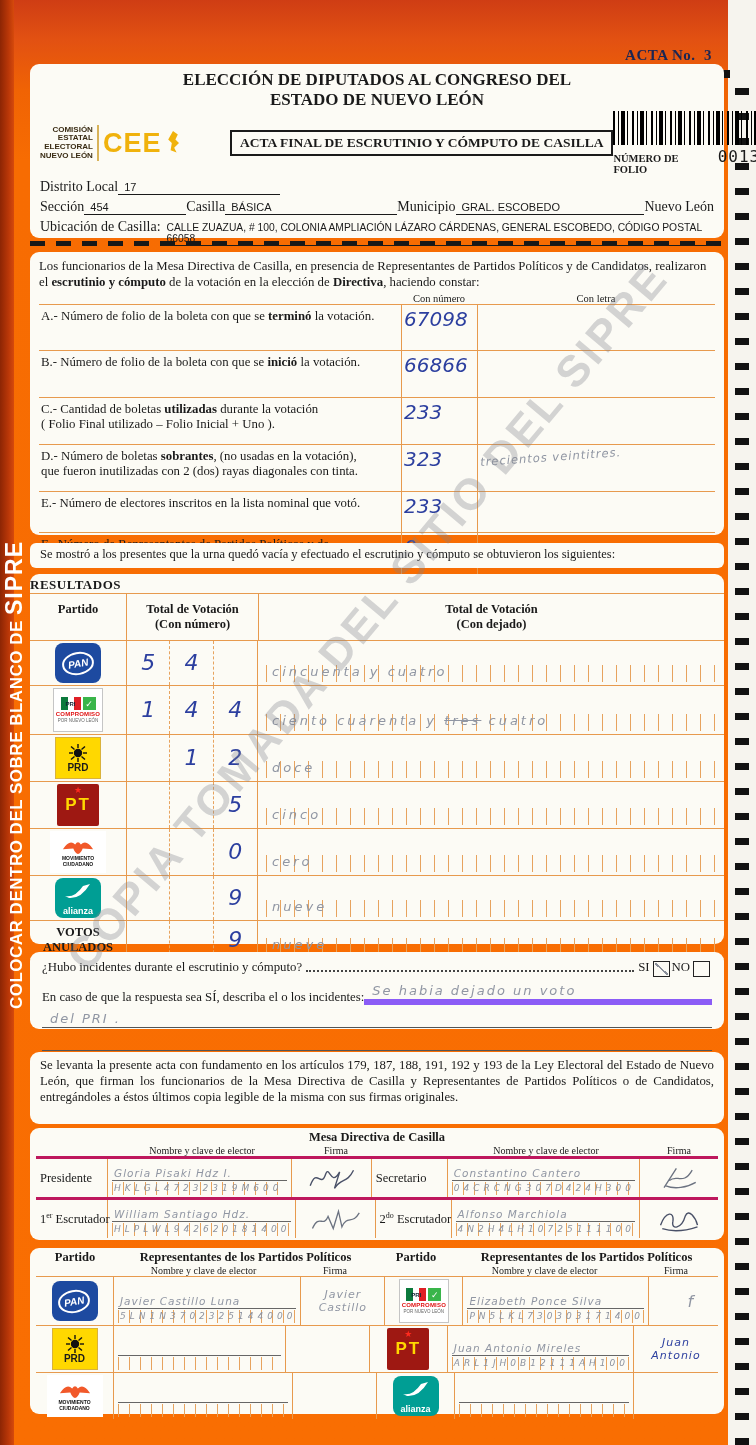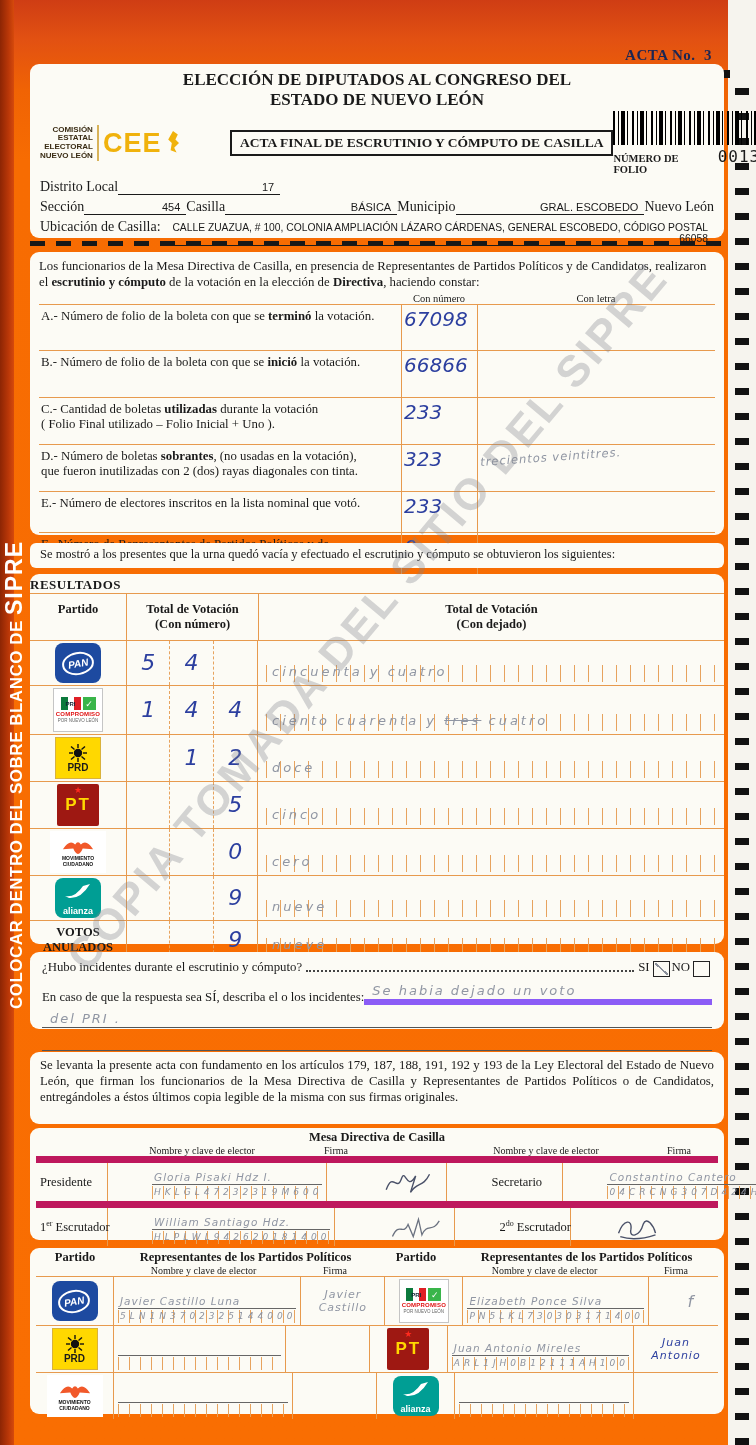--- a/index.html
+++ b/index.html
@@ -37,21 +37,21 @@
   .cee-div{width:2px;height:36px;background:#d8b35a;}
   .cee-acr{font-family:"Liberation Sans",sans-serif;font-weight:900;font-size:27px;color:#f0b20c;letter-spacing:1px;}
   .sub-box{border:2px solid #1a1a1a;padding:3px 8px;font-weight:bold;font-size:13.5px;white-space:nowrap;}
   .hdr-right{margin-left:auto;display:flex;flex-direction:column;align-items:flex-end;}
   .barcode{width:168px;height:34px;
        background:repeating-linear-gradient(90deg,#000 0 2px,transparent 2px 5px,#000 5px 6px,transparent 6px 8px,#000 8px 12px,transparent 12px 14px,#000 14px 15px,transparent 15px 19px);}
   .folio{display:flex;align-items:baseline;gap:8px;margin-top:2px;}
   .folio-label{font-weight:bold;font-size:10.5px;}
   .folio-val{font-family:"DejaVu Sans Mono",monospace;font-size:16px;letter-spacing:1px;}
   .fline{display:flex;align-items:baseline;font-size:14px;margin-top:4px;}
-  .fval{border-bottom:1px solid #1a1a1a;text-align:right;
+  .fval{border-bottom:1px solid #1a1a1a;text-align:left;
        font-family:"Liberation Sans",sans-serif;font-size:11px;padding:0 6px 1px;}
   .official-hr{border-top:1.5px solid #111;margin:8px 4px 2px;}
   .official-row{display:flex;justify-content:space-between;padding:1px 8px;font-size:7.5px;}
   
   .c2{top:252px;height:283px;padding:7px 9px 0;}
   .intro{font-size:12.8px;line-height:1.25;}
   .sc-head{display:grid;grid-template-columns:1fr 76px 238px;font-size:10.5px;text-align:center;margin-top:2px;}
   .sc-row{display:grid;grid-template-columns:1fr 76px 238px;border-top:1px solid #e79a4e;font-size:12.8px;line-height:1.18;}
   .sc-row>div{padding:4px 4px 2px 2px;}
   .sc-num,.sc-letra{border-left:1px solid #e79a4e;position:relative;}
@@ -112,21 +112,21 @@
   .inc-line2{display:flex;align-items:flex-end;margin-top:7px;}
   .wline{border-bottom:6px solid #8b5cf6;flex:1;height:17px;position:relative;}
   .wfull{border-bottom:1px solid #555;height:17px;margin-top:5px;position:relative;}
   .inc-hw{position:absolute;left:8px;bottom:1px;font-size:13px;letter-spacing:2px;white-space:nowrap;}
   
   .c6{top:1052px;height:72px;padding:6px 10px;font-size:12.8px;line-height:1.25;text-align:justify;}
   
   .c7{top:1128px;height:112px;padding:2px 6px 0;}
   .mesa-title{text-align:center;font-weight:bold;font-size:12.5px;}
   .mesa-head{display:grid;grid-template-columns:72px 1fr 80px 76px 1fr 78px;font-size:10px;text-align:center;}
-  .mesa-row{display:grid;grid-template-columns:72px 1fr 80px 76px 1fr 78px;border-top:7px solid #be185d;min-height:38px;gap:40px;}
+  .mesa-row{display:grid;grid-template-columns:72px 1fr 80px 76px 1fr 78px;border-top:3px solid #be185d;min-height:38px;}
   .mesa-row>div{border-right:1px solid #e79a4e;padding:2px 4px;box-sizing:border-box;}
   .mesa-row>div:last-child{border-right:none;}
   .role{display:flex;align-items:center;font-size:12.5px;}
   .nm{display:flex;flex-direction:column;justify-content:flex-end;}
   .nline{border-bottom:1px solid #666;font-size:10.5px;letter-spacing:1px;white-space:nowrap;overflow:hidden;padding:0 2px 1px;}
   .clave{height:13px;margin-top:1px;background:repeating-linear-gradient(90deg,#e7a35e 0 1px,transparent 1px 11px);
        font-family:"DejaVu Sans",sans-serif;font-style:italic;font-size:9px;line-height:13px;letter-spacing:4px;
        color:#8d93a0;white-space:nowrap;overflow:hidden;padding-left:2px;}
   .sig{display:flex;align-items:center;justify-content:center;}
   
@@ -537,20 +537,24 @@
       <div class="clave">HLPLWL942620181400</div>
     </div>
     <div class="sig">
       <svg width="52" height="28" viewBox="0 0 60 30">
         <path d="M4 26 C12 8 16 26 22 12 L28 26 L34 6 L38 24 C44 10 50 22 58 8" stroke="#6b7280" stroke-width="1.5" fill="none"></path>
       </svg>
     </div>
     <div class="role">
       <span><span>2</span><sup>do</sup>&nbsp;<span>Escrutador</span></span>
     </div>
+    <div class="nm">
+      <div class="nline hw pencil">Alfonso Marchiola</div>
+      <div class="clave">4N2H4LH10725111100</div>
+    </div>
     <div class="sig">
       <svg width="44" height="28" viewBox="0 0 50 30">
         <path d="M4 22 C10 6 20 6 18 18 C16 28 28 26 32 12 C36 2 44 14 46 22 M6 26 C18 30 34 28 46 24" stroke="#4a5168" stroke-width="1.6" fill="none"></path>
       </svg>
     </div>
   </div>
 </div>
 
 <div class="card c8">
   <div class="reps-head">

